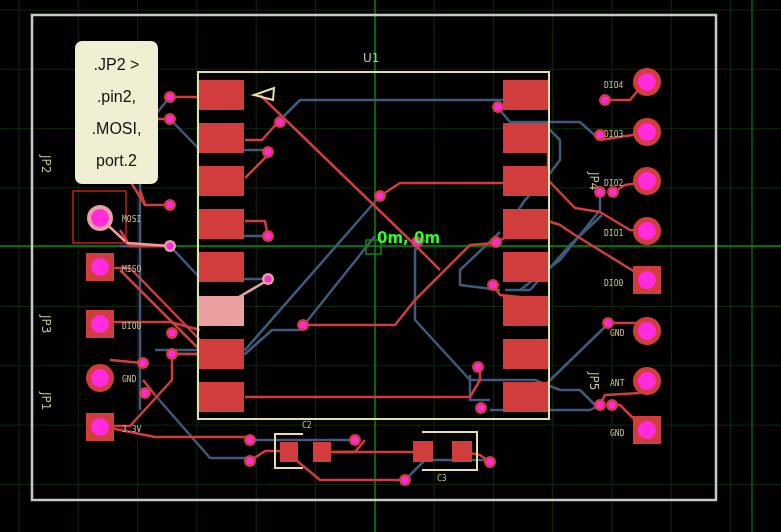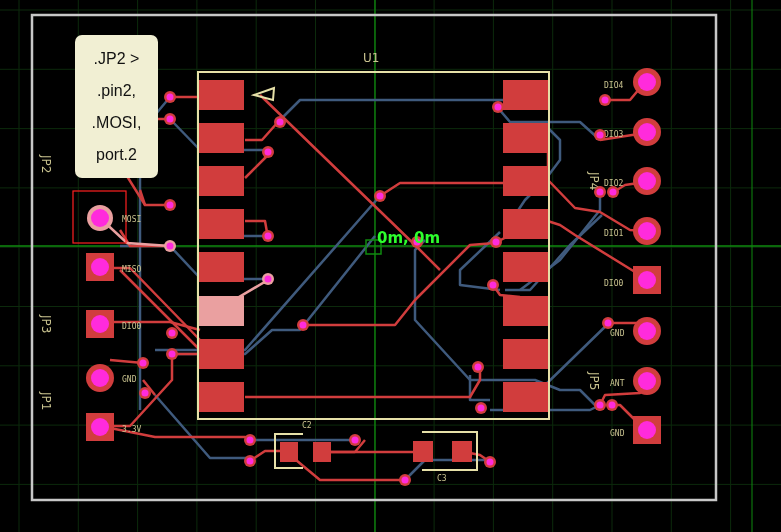--- a/index.html
+++ b/index.html
@@ -2,21 +2,21 @@
 <html><head>
 <meta charset="utf-8">
 <style>
   html, body { margin: 0; padding: 0; background: #000; }
   body { width: 781px; height: 532px; overflow: hidden; position: relative; font-family: "DejaVu Sans Mono", monospace; }
   #board { position: absolute; left: 0; top: 0; width: 781px; height: 532px; }
   .silk-text { fill: #c9c38f; font-family: "DejaVu Sans Mono", monospace; font-size: 8px; }
   .ref-text { fill: #c9c38f; font-family: "DejaVu Sans", sans-serif; font-size: 12px; }
   .coord-text { fill: #2dff2d; font-family: "DejaVu Sans", sans-serif; font-size: 15px; font-weight: bold; }
   #tooltip {
-    position: absolute; left: 75px; top: 35px; width: 83px; height: 143px;
+    position: absolute; left: 75px; top: 41px; width: 83px; height: 143px;
     background: #f1efd3; border-radius: 7px; box-sizing: border-box;
     display: flex; flex-direction: column; align-items: center; justify-content: center;
     font-family: "Liberation Sans", sans-serif; font-size: 16px; color: #111; line-height: 32px;
   }
   #tooltip span { display: block; text-align: center; }
 </style>
 </head>
 <body>
 
 <svg id="board" width="781" height="532" viewBox="0 0 781 532" xmlns="http://www.w3.org/2000/svg">

